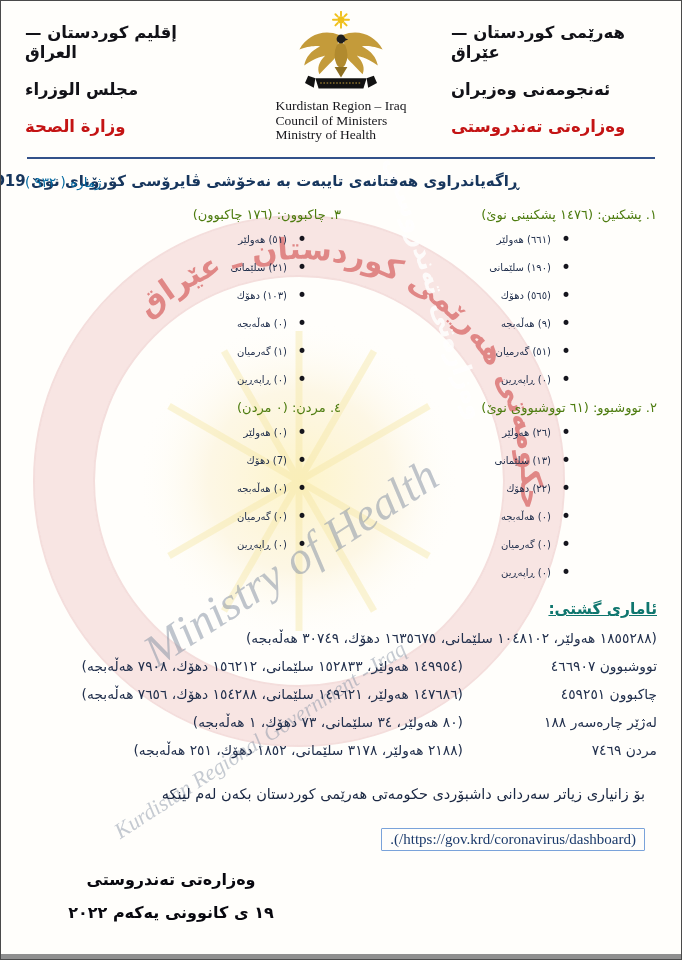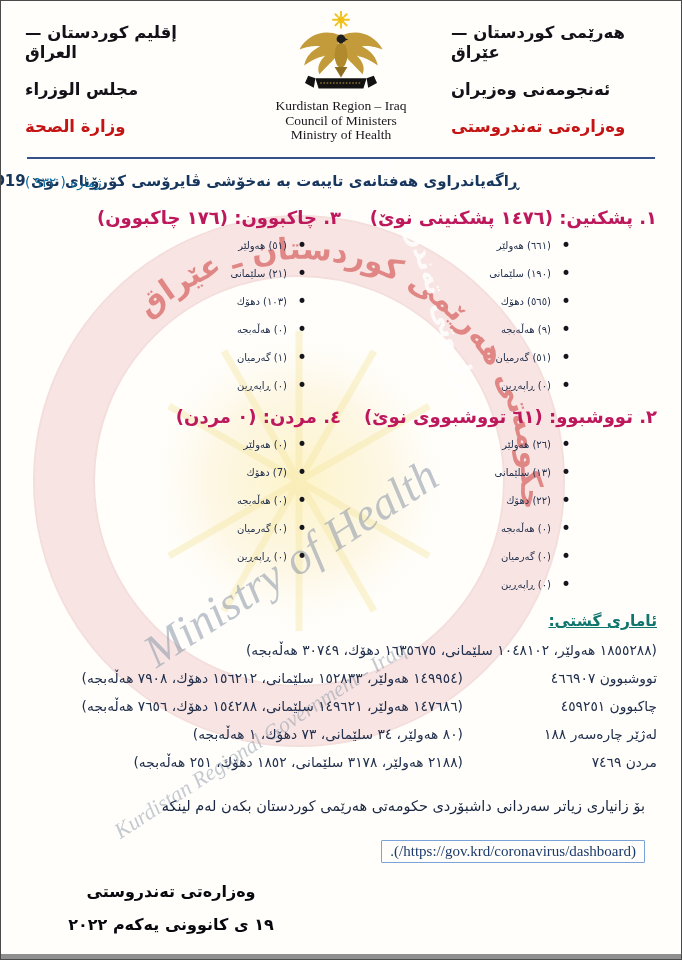--- a/index.html
+++ b/index.html
@@ -12,32 +12,32 @@
   .watermark { position:absolute; inset:0; z-index:0; pointer-events:none; }
   .content { position:relative; z-index:1; padding:8px 24px 0; }
 
   
   .header { display:flex; align-items:flex-start; }
   .h-col { width:206px; text-align:left; font-weight:bold; font-size:16.5px; color:#121218; padding-top:14px; }
   .h-col .line { margin-bottom:17px; line-height:20px; }
   .h-col .red { color:#c41414; }
   .h-center { flex:1; display:flex; flex-direction:column; align-items:center; padding-top:2px; }
   .h-en { direction:ltr; font-family:"Liberation Serif", serif; font-size:13.5px; line-height:14.5px;
-          color:#17171c; text-align:center; }
+          color:#17171c; }
   .header-rule { border-top:2.5px solid #33518a; margin:3px 2px 0; }
 
   
   .title-row { position:relative; height:32px; margin-top:8px; }
   .doc-title { position:absolute; right:138px; top:5px; color:#17365d; font-weight:bold; font-size:15px; white-space:nowrap; }
   .issue-no { position:absolute; left:0; top:7px; font-size:13.5px; color:#0369a1; }
 
   
   .cols { display:flex; margin-top:8px; }
   .col { width:50%; }
-  .section-title { margin:0 0 6px; font-size:18px; font-weight:bold; color:#be185d; }
+  .section-title { margin:0 0 6px; font-size:13px; font-weight:normal; color:#4d7c0f; }
   .section + .section { margin-top:4px; }
   .items { margin-top:4px; }
   .col-r .items { margin-right:84px; }
   .col-l .items { margin-right:32px; }
   .item { position:relative; padding-right:22px; height:28px; line-height:24px; font-size:10px; color:#22304d; }
   .item::before { content:"•"; position:absolute; right:2px; top:-1px; font-size:17px; color:#15151d; }
 
   
   .totals { margin-top:10px; }
   .totals-heading { display:inline-block; font-size:15.5px; font-weight:bold; color:#0f766e;

